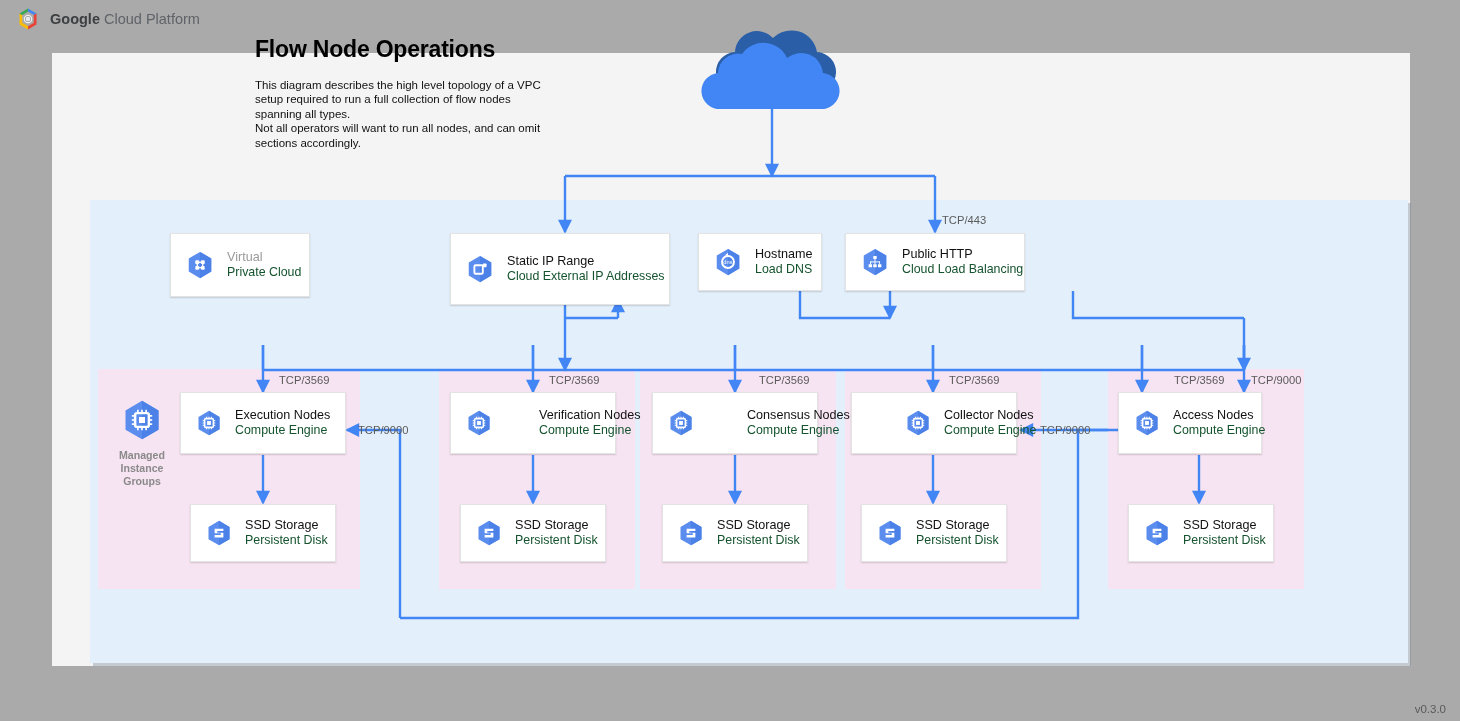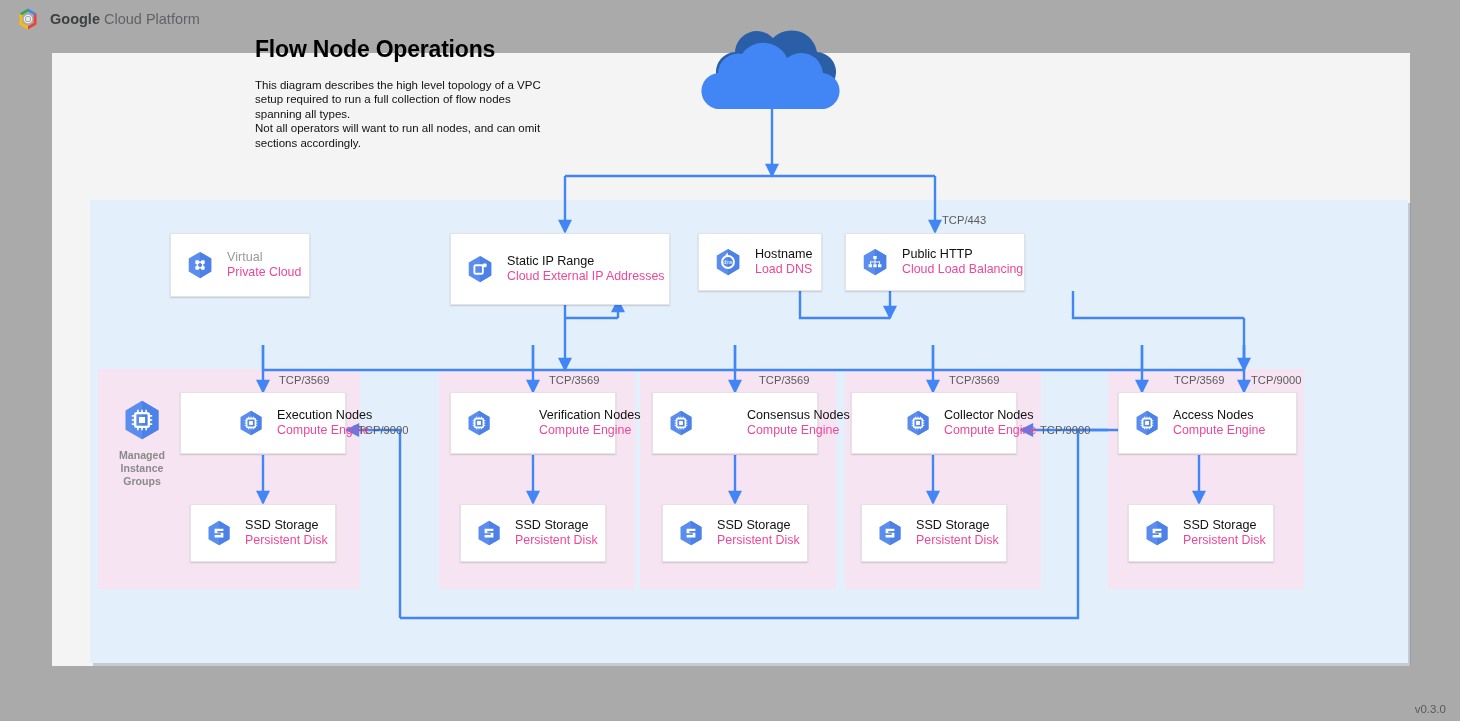--- a/index.html
+++ b/index.html
@@ -37,21 +37,21 @@
   
   .card{position:absolute;background:#fff;border:1px solid #e3e3e3;box-sizing:border-box;
         display:flex;align-items:center;box-shadow:0 1px 1.5px rgba(0,0,0,.16);}
   .card.stack::before,.card.stack::after{content:"";position:absolute;background:#fff;
         border:1px solid #dcdcdc;box-shadow:0 1px 1.5px rgba(0,0,0,.14);z-index:-1;}
   .card.stack::before{left:5px;top:5px;right:-5px;bottom:-5px;}
   .card.stack::after{left:10px;top:10px;right:-10px;bottom:-10px;}
   .card .ico{flex:0 0 auto;margin-left:14px;margin-right:12px;}
   .card .txt{display:flex;flex-direction:column;justify-content:center;}
   .card .t1{font-size:12.6px;color:#111;line-height:15px;white-space:nowrap;}
-  .card .t2{font-size:12.4px;color:#ec4899;line-height:15px;white-space:nowrap;}
+  .card .t2{font-size:12.4px;color:#14532d;line-height:15px;white-space:nowrap;}
   .card.muted .t1{color:#9a9a9a;}
 
   
   .miglabel{position:absolute;font-size:10.6px;line-height:13.2px;color:#8a8a8a;
             font-weight:bold;text-align:center;width:74px;}
 
   
   .port{position:absolute;font-size:11.2px;color:#5a5a5a;white-space:nowrap;}
 
   
@@ -247,21 +247,21 @@
       <path d="M21 16 L23.4 16"></path>
       <path d="M21 19 L23.4 19"></path>
   </g>
 </svg>
 <div class="miglabel" style="left:105px;top:449px;">
   <div>Managed</div>
   <div>Instance</div>
   <div>Groups</div>
 </div>
 
-<div class="card stack" style="left:180px;top:392px;width:166px;height:62px;padding-left:42px;">
+<div class="card stack" style="left:180px;top:392px;width:166px;height:62px;">
   <svg class="ico" width="28" height="28" viewBox="0 0 32 32">
       <path d="M16 2 L28 9 L28 23 L16 30 L4 23 L4 9 Z" fill="#5b8def"></path>
       <path d="M16 2 L28 9 L28 23 L16 30 Z" fill="#4c82e8"></path>
       <rect x="11" y="11" width="10" height="10" rx="1.4" fill="none" stroke="#fff" stroke-width="1.8"></rect>
       <rect x="13.8" y="13.8" width="4.4" height="4.4" fill="#fff"></rect>
       <g stroke="#fff" stroke-width="1.1">
         <path d="M13.3 11 L13.3 8.8"></path>
         <path d="M16 11 L16 8.8"></path>
         <path d="M18.7 11 L18.7 8.8"></path>
         <path d="M13.3 21 L13.3 23.2"></path>
@@ -351,21 +351,21 @@
         <path d="M21 13.3 L23.2 13.3"></path>
         <path d="M21 16 L23.2 16"></path>
         <path d="M21 18.7 L23.2 18.7"></path>
       </g>
     </svg>
   <div class="txt">
       <span class="t1">Collector Nodes</span>
       <span class="t2">Compute Engine</span>
     </div>
 </div>
-<div class="card stack" style="left:1118px;top:392px;width:179px;height:62px;">
+<div class="card stack" style="left:1118px;top:392px;width:144px;height:62px;">
   <svg class="ico" width="28" height="28" viewBox="0 0 32 32">
       <path d="M16 2 L28 9 L28 23 L16 30 L4 23 L4 9 Z" fill="#5b8def"></path>
       <path d="M16 2 L28 9 L28 23 L16 30 Z" fill="#4c82e8"></path>
       <rect x="11" y="11" width="10" height="10" rx="1.4" fill="none" stroke="#fff" stroke-width="1.8"></rect>
       <rect x="13.8" y="13.8" width="4.4" height="4.4" fill="#fff"></rect>
       <g stroke="#fff" stroke-width="1.1">
         <path d="M13.3 11 L13.3 8.8"></path>
         <path d="M16 11 L16 8.8"></path>
         <path d="M18.7 11 L18.7 8.8"></path>
         <path d="M13.3 21 L13.3 23.2"></path>

